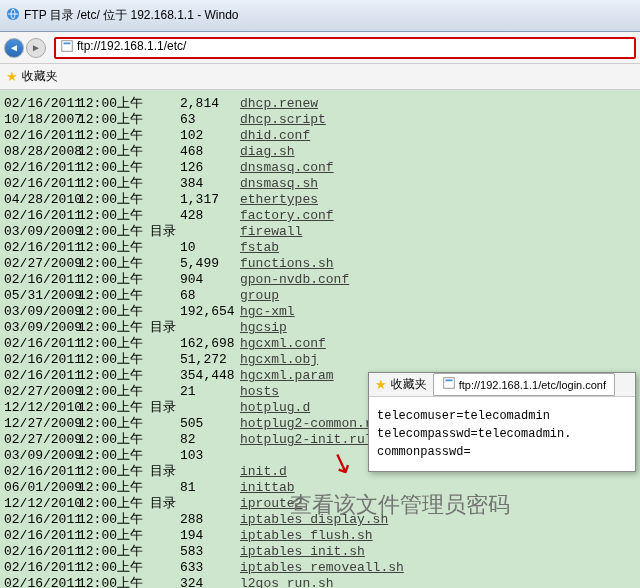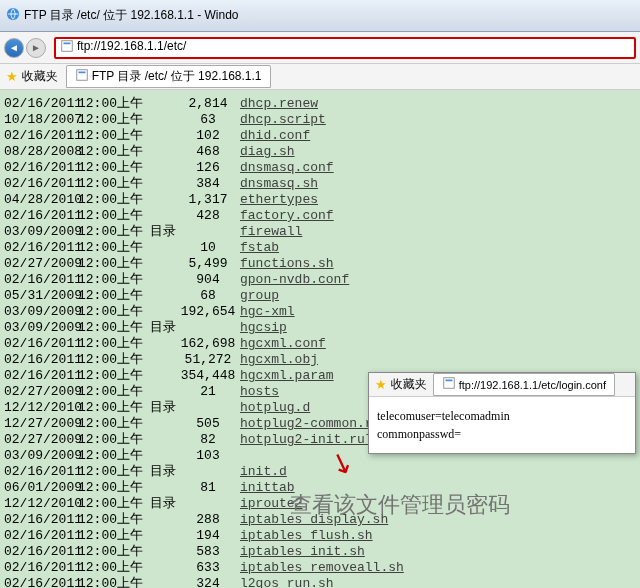--- a/index.html
+++ b/index.html
@@ -14,25 +14,25 @@
 .addr-icon{width:14px;height:14px;margin-right:3px}
 .addr-text{font-size:12px;flex:1}
 .favbar{background:#f4f4f4;height:26px;display:flex;align-items:center;padding:0 6px;border-bottom:1px solid #ccc}
 .star{color:#f5b800;margin-right:4px;font-size:13px}
 .tab{background:#fff;border:1px solid #aaa;padding:2px 8px;margin-left:8px;display:flex;align-items:center;border-radius:2px 2px 0 0}
 .listing{background:#cde6cd;font-family:"Courier New",monospace;font-size:13px;padding:6px 0;height:510px;overflow:hidden}
 .row{display:flex;white-space:pre;line-height:16px}
 .c-date{width:78px;text-align:left;padding-left:4px}
 .c-time{width:66px}
 .c-dir{width:36px;text-align:right;padding-right:4px}
-.c-size{width:60px;text-align:center;padding-right:4px}
+.c-size{width:60px;text-align:left;padding-right:4px}
 .c-name a{color:#404040;text-decoration:underline}
 .popup{position:absolute;right:4px;top:372px;width:268px;background:#fff;border:1px solid #888;box-shadow:2px 2px 6px rgba(0,0,0,.3)}
 .popup .favbar2{background:#f4f4f4;height:24px;display:flex;align-items:center;padding:0 6px;border-bottom:1px solid #ccc}
-.popup-body{padding:10px 8px;font-family:Liberation Serif, serif;font-size:12px;line-height:18px}
+.popup-body{padding:10px 8px;font-family:Liberation Mono, monospace;font-size:12px;line-height:18px}
 .wh{display:inline-block;background:#fff;width:50px;height:12px}
 .anno{position:absolute;left:290px;top:490px;font-size:22px;color:#737373;font-family:"Microsoft YaHei",SimSun}
 .arrow{position:absolute;left:330px;top:446px;color:#c00;font-size:28px;transform:rotate(20deg)}
 </style>
 </head>
 <body>
 
 <div class="titlebar">
  <span><svg class="ie-icon" viewBox="0 0 16 16">
         <circle cx="8" cy="8" r="7" fill="#3b8de0"></circle>
@@ -49,27 +49,20 @@
           <rect x="2" y="2" width="12" height="12" fill="#fff" stroke="#888"></rect>
           <rect x="4" y="4" width="8" height="2" fill="#4a90d9"></rect>
         </svg></span>
   <span class="addr-text"><span>ftp://</span><span style="color:#000">192.168.1.1</span><span>/etc/</span></span>
  </div>
 </div>
 
 <div class="favbar">
  <span class="star">★</span>
  <span>收藏夹</span>
- <div class="tab">
-  <span><svg class="addr-icon" viewBox="0 0 16 16">
-          <rect x="2" y="2" width="12" height="12" fill="#fff" stroke="#888"></rect>
-          <rect x="4" y="4" width="8" height="2" fill="#4a90d9"></rect>
-        </svg></span>
-  <span>FTP 目录 /etc/ 位于 192.168.1.1</span>
- </div>
 </div>
 
 <div class="listing" id="listing">
     <div class="row"><span class="c-date">02/16/2011</span><span class="c-time">12:00上午</span><span class="c-dir"></span><span class="c-size">2,814</span><span class="c-name"><a href="#">dhcp.renew</a></span></div>
     <div class="row"><span class="c-date">10/18/2007</span><span class="c-time">12:00上午</span><span class="c-dir"></span><span class="c-size">63</span><span class="c-name"><a href="#">dhcp.script</a></span></div>
     <div class="row"><span class="c-date">02/16/2011</span><span class="c-time">12:00上午</span><span class="c-dir"></span><span class="c-size">102</span><span class="c-name"><a href="#">dhid.conf</a></span></div>
     <div class="row"><span class="c-date">08/28/2008</span><span class="c-time">12:00上午</span><span class="c-dir"></span><span class="c-size">468</span><span class="c-name"><a href="#">diag.sh</a></span></div>
     <div class="row"><span class="c-date">02/16/2011</span><span class="c-time">12:00上午</span><span class="c-dir"></span><span class="c-size">126</span><span class="c-name"><a href="#">dnsmasq.conf</a></span></div>
     <div class="row"><span class="c-date">02/16/2011</span><span class="c-time">12:00上午</span><span class="c-dir"></span><span class="c-size">384</span><span class="c-name"><a href="#">dnsmasq.sh</a></span></div>
     <div class="row"><span class="c-date">04/28/2010</span><span class="c-time">12:00上午</span><span class="c-dir"></span><span class="c-size">1,317</span><span class="c-name"><a href="#">ethertypes</a></span></div>
@@ -107,18 +100,19 @@
   <div class="tab" style="margin-left:6px">
    <span><svg class="addr-icon" viewBox="0 0 16 16">
             <rect x="2" y="2" width="12" height="12" fill="#fff" stroke="#888"></rect>
             <rect x="4" y="4" width="8" height="2" fill="#4a90d9"></rect>
           </svg></span>
    <span style="font-size:11px">ftp://192.168.1.1/etc/login.conf</span>
   </div>
  </div>
  <div class="popup-body" id="popup-body">
       <div>telecomuser=telecomadmin</div>
+      <div>telecompasswd=telecomadmin.<span class="wh"></span></div>
       <div>commonpasswd=<span class="wh"></span></div>
     </div>
 </div>
 
 <div class="arrow">↘</div>
 <div class="anno">查看该文件管理员密码</div>
 
 </body></html>

